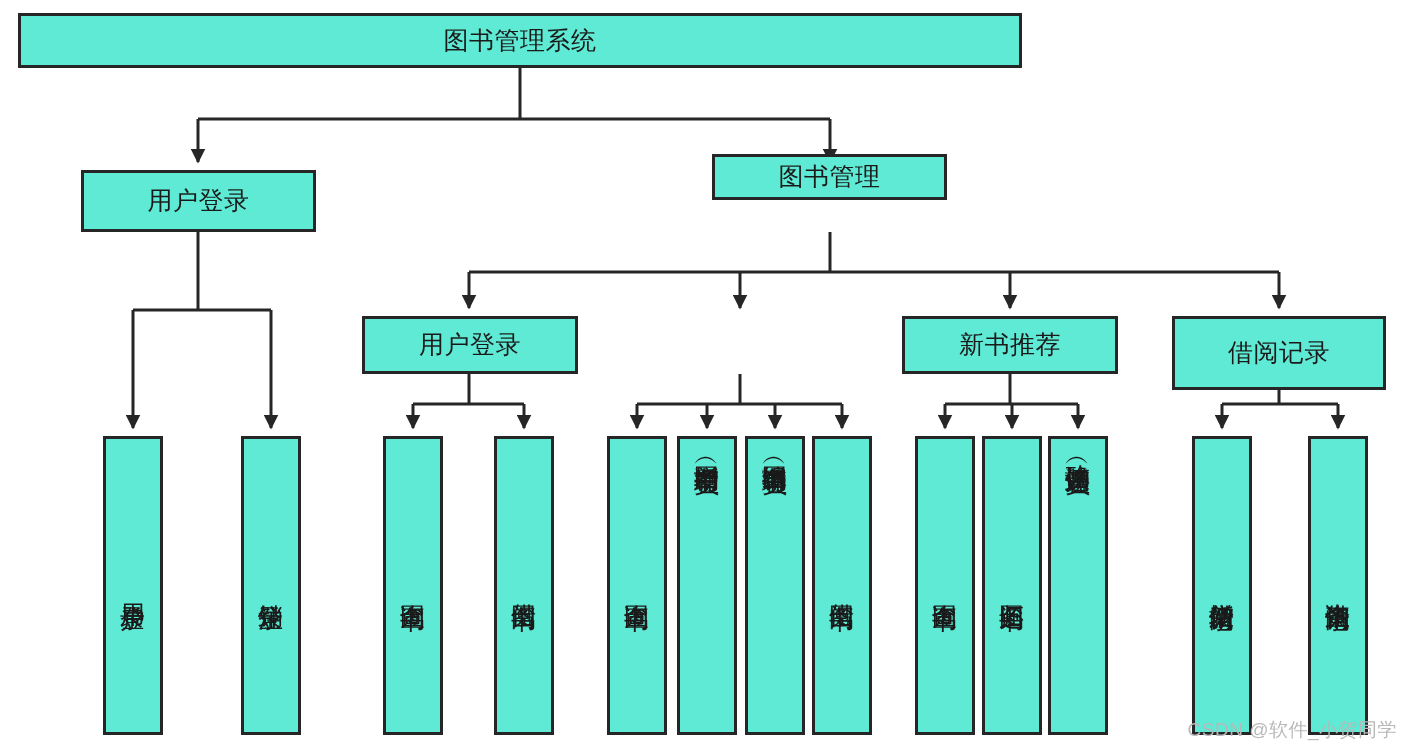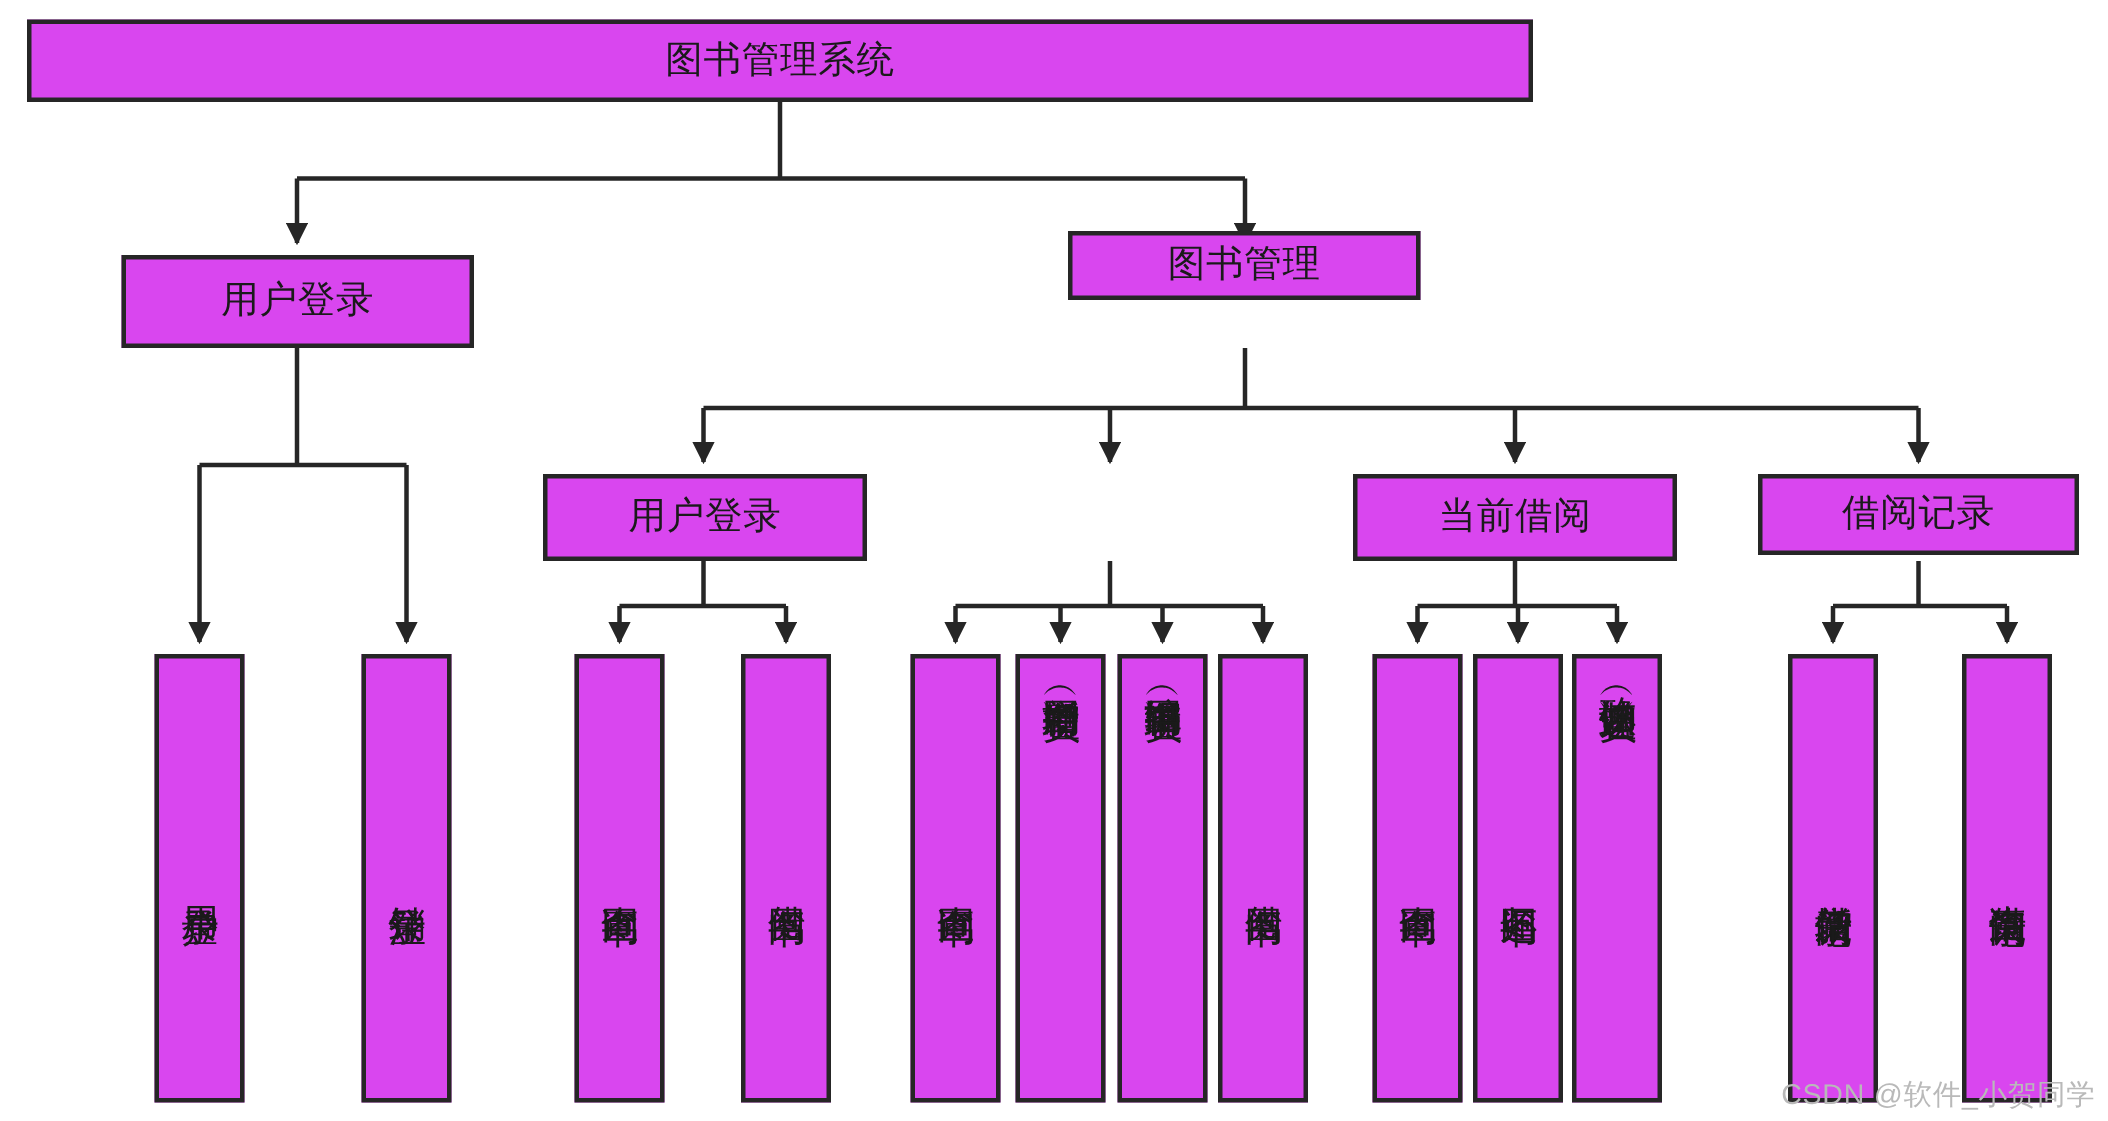--- a/index.html
+++ b/index.html
@@ -22,21 +22,21 @@
     position: absolute;
     left: 0;
     top: 0;
     width: 1405px;
     height: 747px;
   }
   .node-box {
     position: absolute;
     box-sizing: border-box;
     border: 3px solid #262626;
-    background: #d946ef;
+    background: #5eead4;
     display: flex;
     align-items: center;
     justify-content: center;
     color: #1a1a1a;
   }
   .node-label-h {
     font-size: 25px;
     line-height: 1.1;
     letter-spacing: 0.5px;
     white-space: nowrap;
@@ -134,23 +134,23 @@
     <span class="node-label-h">用户登录</span>
   </div>
   <div class="node-box" style="left:712px; top:154px; width:235px; height:46px;">
     <span class="node-label-h">图书管理</span>
   </div>
 
   <div class="node-box" style="left:362px; top:316px; width:216px; height:58px;">
     <span class="node-label-h">用户登录</span>
   </div>
   <div class="node-box" style="left:902px; top:316px; width:216px; height:58px;">
-    <span class="node-label-h">当前借阅</span>
+    <span class="node-label-h">新书推荐</span>
   </div>
-  <div class="node-box" style="left:1172px; top:316px; width:214px; height:54px;">
+  <div class="node-box" style="left:1172px; top:316px; width:214px; height:74px;">
     <span class="node-label-h">借阅记录</span>
   </div>
 
   <div class="node-box leaf-box centered" style="left:103px; top:436px; width:60px; height:299px;">
     <span class="node-label-v">用户登录</span>
   </div>
   <div class="node-box leaf-box centered" style="left:241px; top:436px; width:60px; height:299px;">
     <span class="node-label-v">注销登录</span>
   </div>
 

